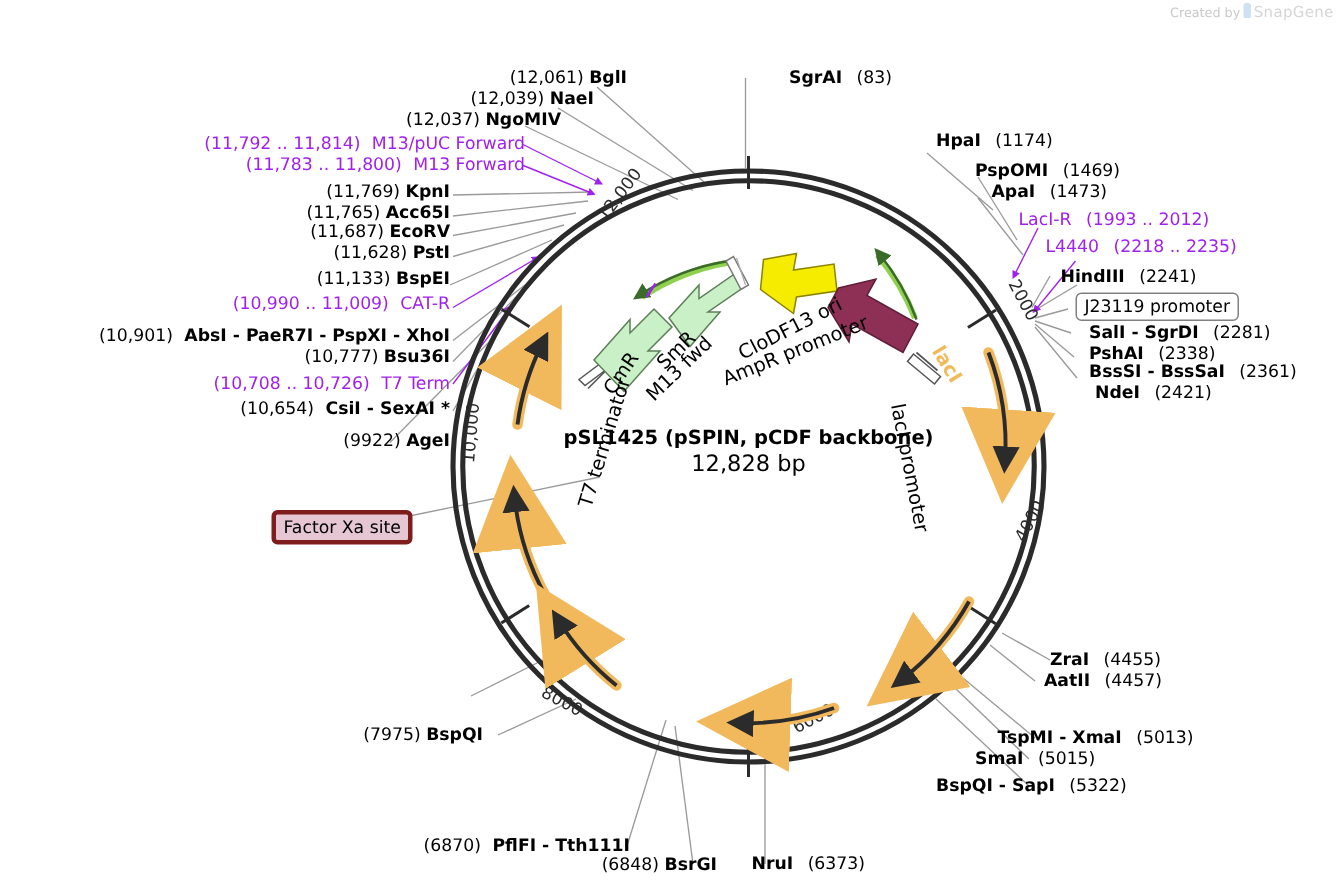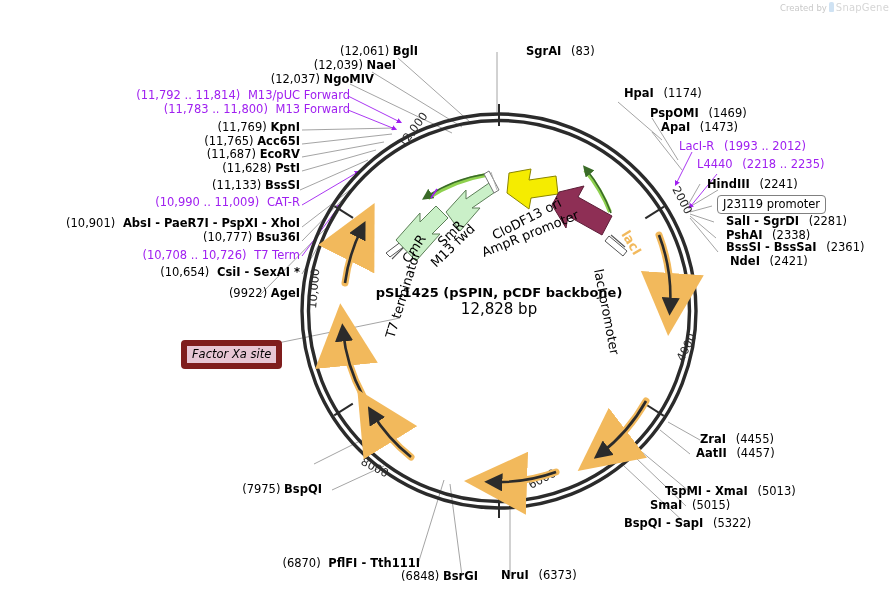--- a/index.html
+++ b/index.html
@@ -10,21 +10,21 @@
 
   .lbl{position:absolute;white-space:nowrap;font-size:11.5px;color:#000;line-height:13px;}
   .lbl.r{text-align:right;}
   .enz{font-weight:bold;}
   .pos{font-weight:normal;color:#000;}
   .feat{color:#a020f0;}
 
   .boxlbl{position:absolute;white-space:nowrap;font-size:11.5px;color:#000;
           border:1px solid #808080;border-radius:4px;padding:1px 5px 2px 5px;background:#fff;}
   .pinkbox{position:absolute;white-space:nowrap;font-size:11.5px;color:#000;
-           border:6px solid #7f1d1d;border-radius:4px;padding:1px 5px 2px 5px;background:#e7c6d4;font-style:italic;}
+           border:3px solid #7f1d1d;border-radius:4px;padding:1px 5px 2px 5px;background:#e7c6d4;}
 
   #sg{position:absolute;right:6px;top:2px;font-size:8.5px;color:#c9c9c9;
       font-family:"DejaVu Sans","Liberation Sans",sans-serif;white-space:nowrap;}
   #sg .brand{color:#d6d6d6;font-size:10px;letter-spacing:.2px;}
   #sg .mark{display:inline-block;width:5px;height:10px;background:#cfe2f3;
             border-radius:2px 2px 1px 1px;vertical-align:-1px;margin:0 2px;}
 
   .ctitle{position:absolute;text-align:center;white-space:nowrap;}
   .ctitle .nm{font-size:13px;font-weight:bold;color:#000;}
   .ctitle .bp{font-size:15px;color:#000;}
@@ -245,21 +245,21 @@
   <div class="lbl r" style="left:0;width:300px;top:148px;">
     <span class="pos">(11,687)</span>
     <span class="enz">EcoRV</span>
   </div>
   <div class="lbl r" style="left:0;width:300px;top:162px;">
     <span class="pos">(11,628)</span>
     <span class="enz">PstI</span>
   </div>
   <div class="lbl r" style="left:0;width:300px;top:179px;">
     <span class="pos">(11,133)</span>
-    <span class="enz">BssSI</span>
+    <span class="enz">BspEI</span>
   </div>
   <div class="lbl r feat" style="left:0;width:300px;top:196px;">
     <span>(10,990 .. 11,009)</span>
     <span style="margin-left:4px;">CAT-R</span>
   </div>
   <div class="lbl r" style="left:0;width:300px;top:217px;">
     <span class="pos">(10,901)</span>
     <span class="enz" style="margin-left:4px;">AbsI  - PaeR7I  - PspXI  - XhoI</span>
   </div>
   <div class="lbl r" style="left:0;width:300px;top:231px;">

